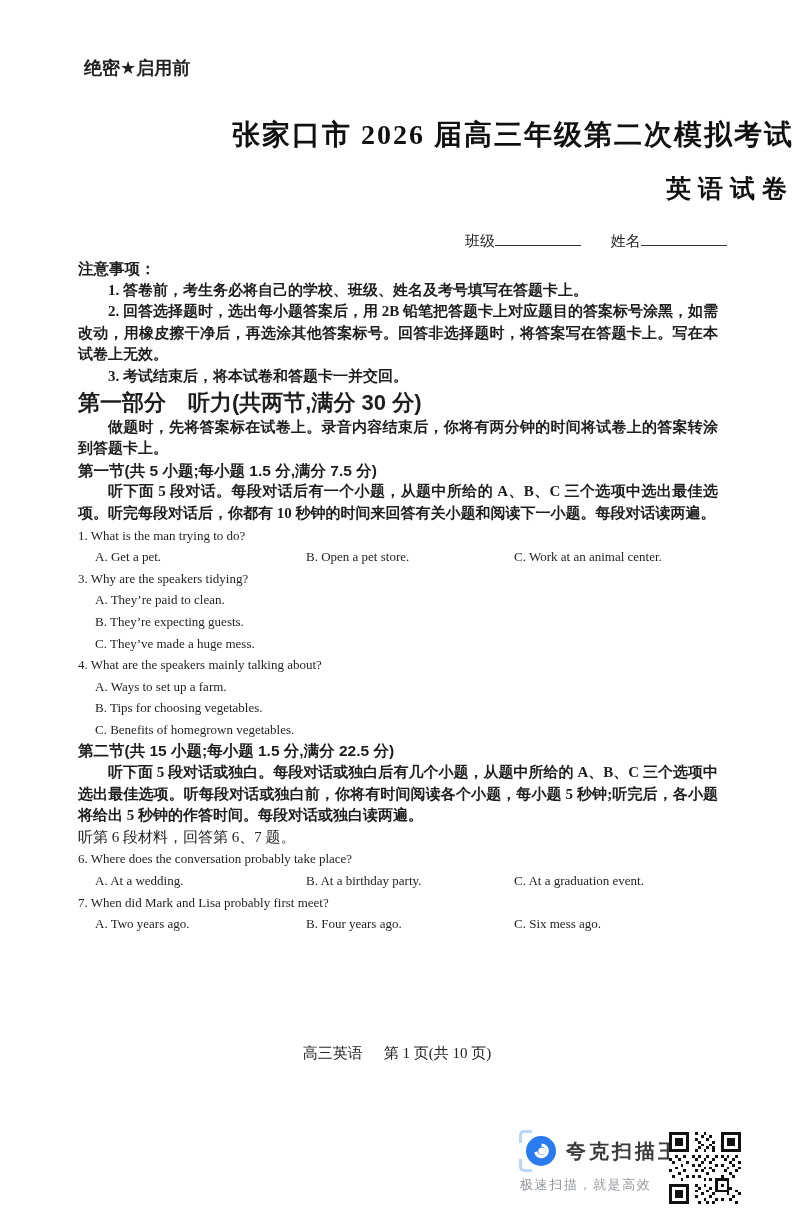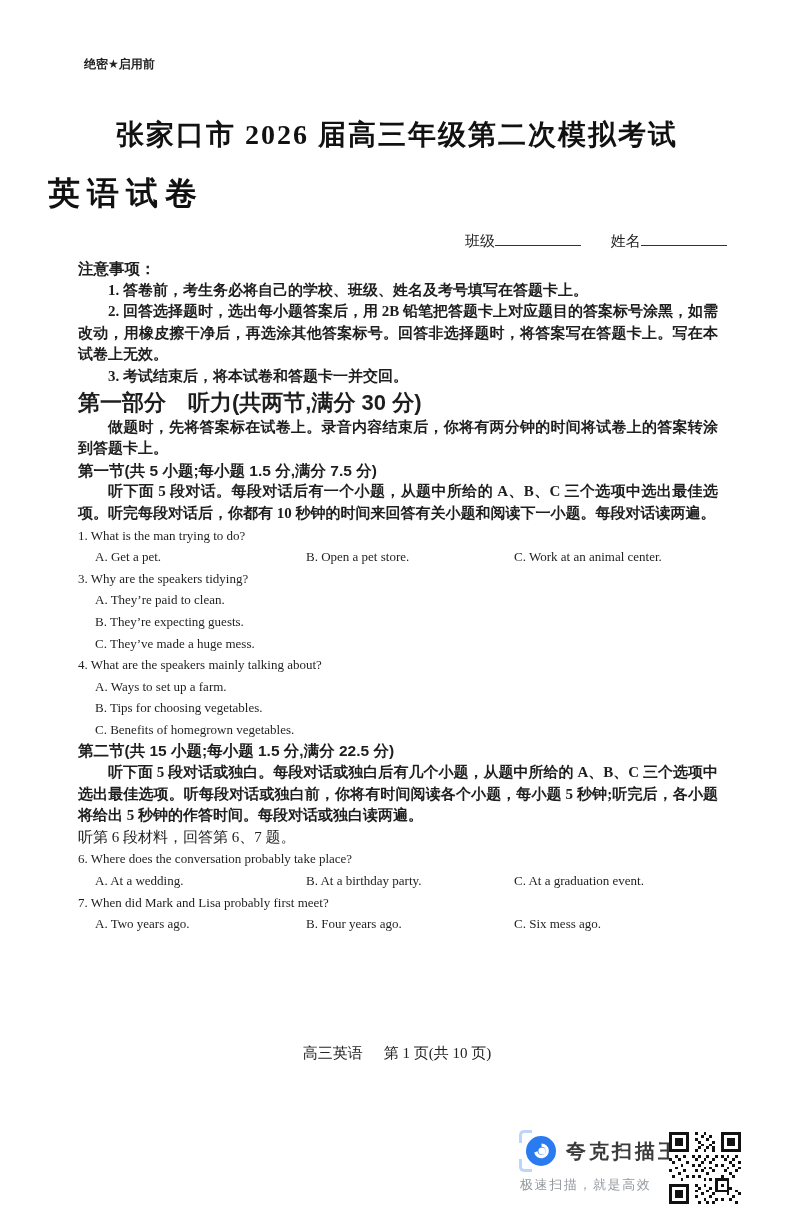--- a/index.html
+++ b/index.html
@@ -12,41 +12,40 @@
     background: #ffffff;
     color: #1e1e1e;
     font-family: "Liberation Serif", "DejaVu Serif", serif;
     overflow: hidden;
   }
   .classification {
     position: absolute;
     left: 84px; top: 56px;
     font-family: "Liberation Sans", "DejaVu Sans", sans-serif;
     font-weight: 600;
-    font-size: 12px;
+    font-size: 18px;
     color: #222;
   }
   .title {
     position: absolute;
     left: 0; right: 0; top: 116px;
-    text-align: center;
+    text-align: right;
     font-size: 28px;
     font-weight: 700;
     letter-spacing: 2px;
     color: #111;
   }
   .subtitle {
     position: absolute;
     left: 0; right: 0; top: 172px;
-    text-align: left;
-    font-size: 32px;
+    text-align: right;
+    font-size: 25px;
     font-weight: 700;
     letter-spacing: 7px;
     color: #111;
-    padding-left: 48px;
   }
   .id-row {
     position: absolute;
     left: 465px; top: 232px;
     font-size: 15px;
     white-space: nowrap;
   }
   .id-field { margin-right: 26px; }
   .blank {
     display: inline-block;

